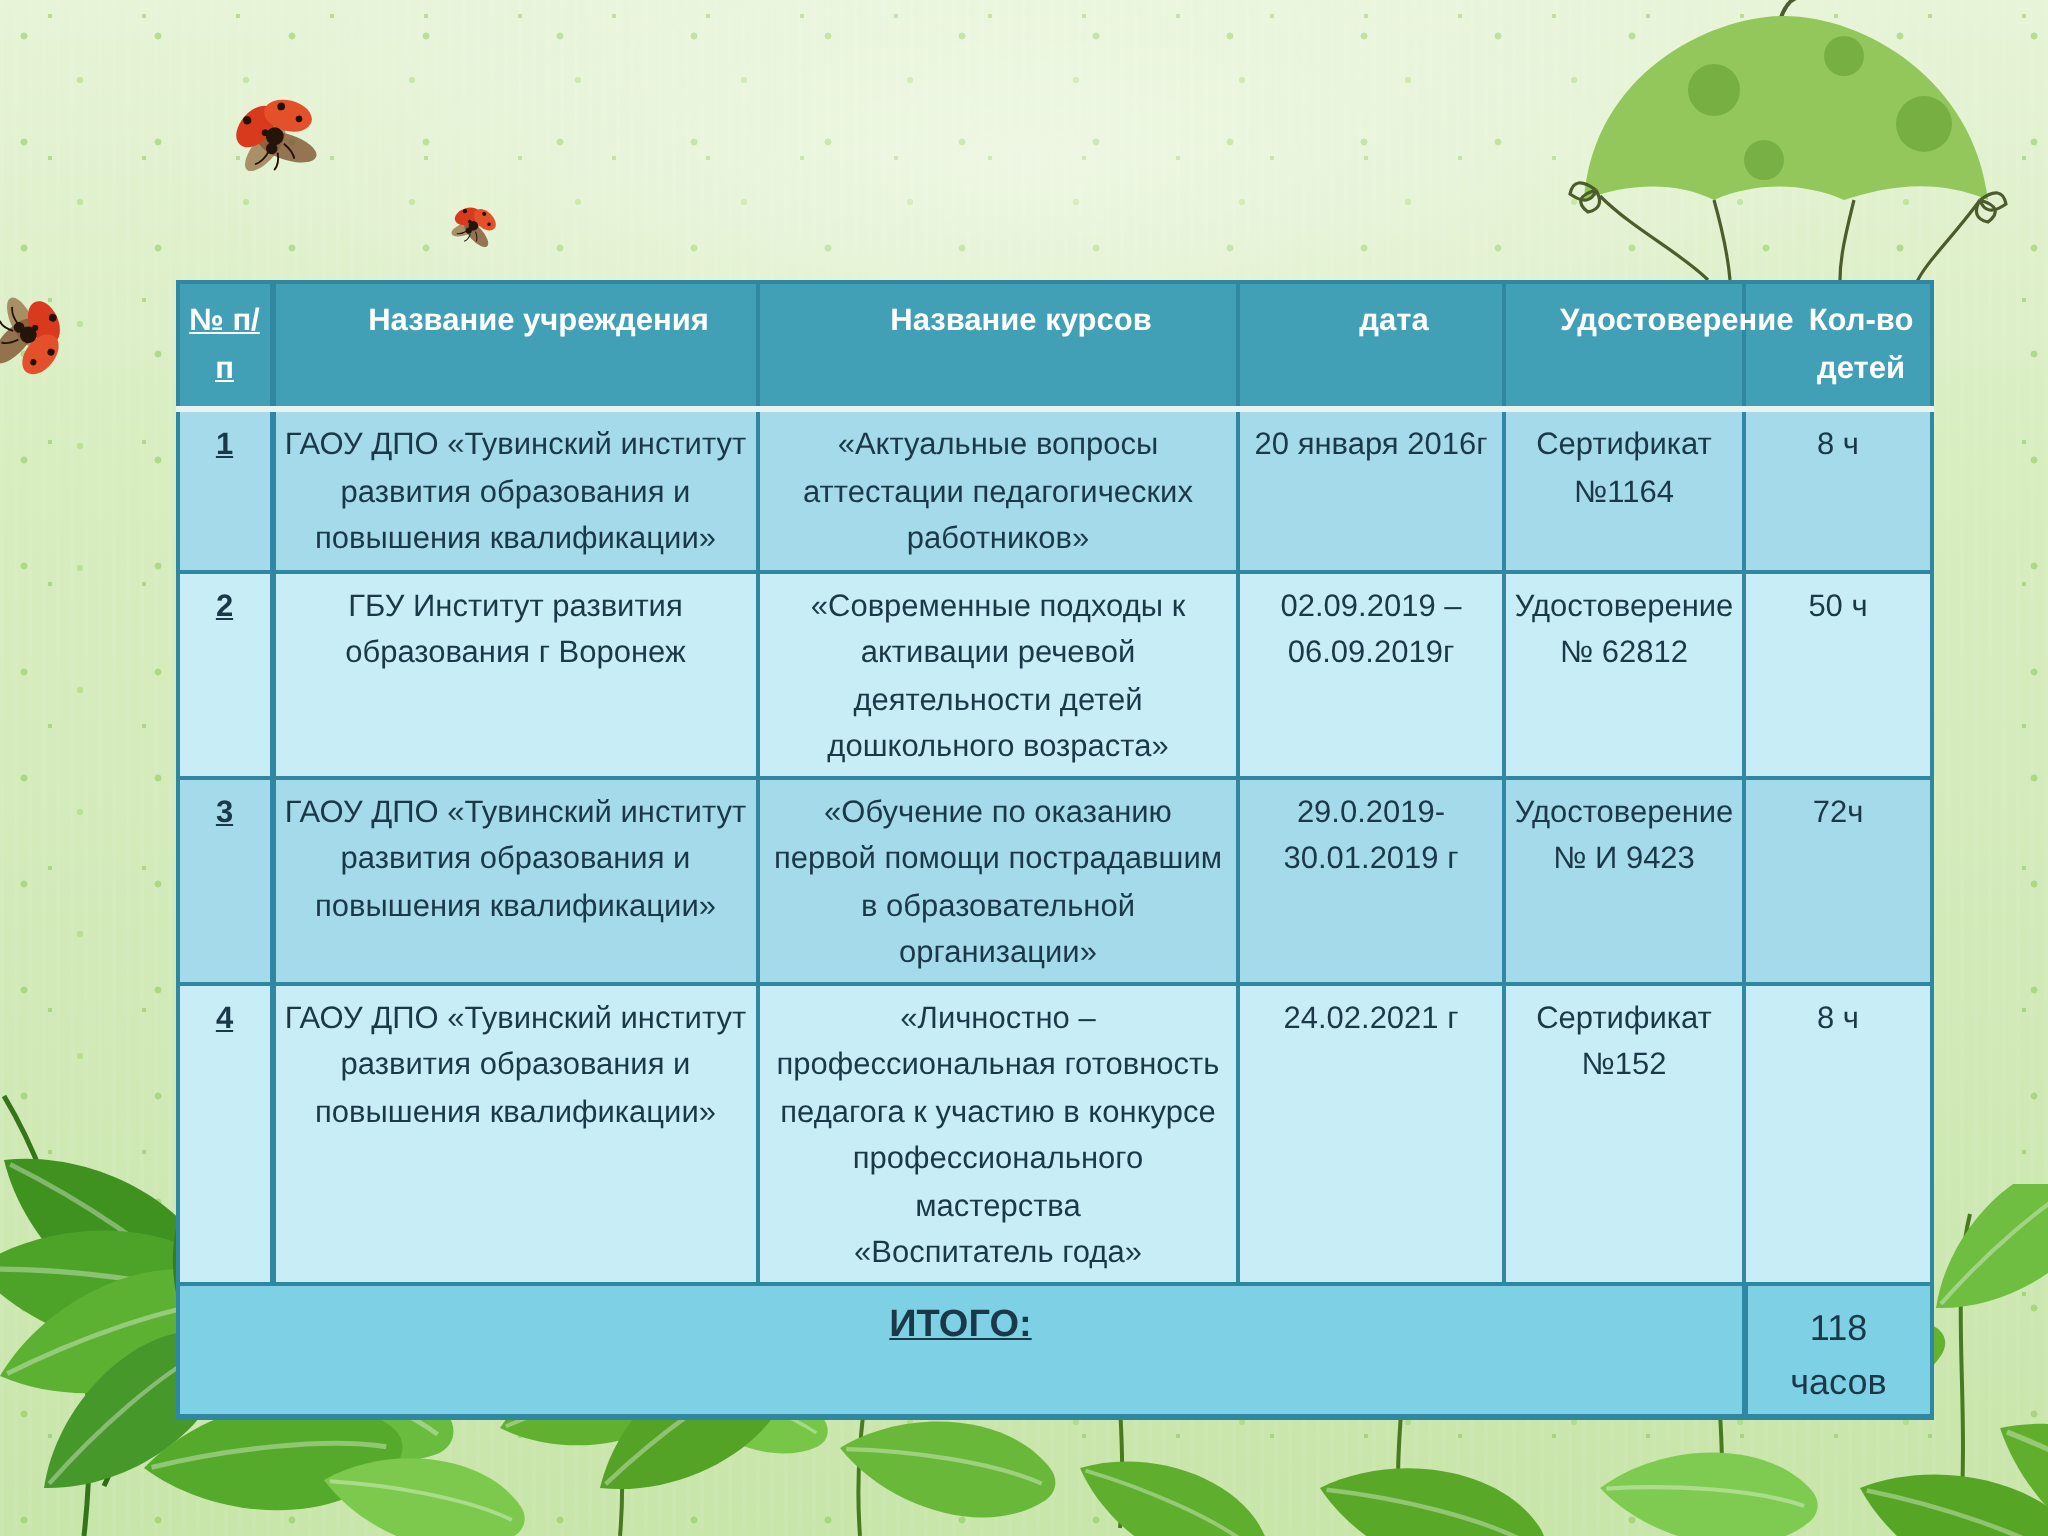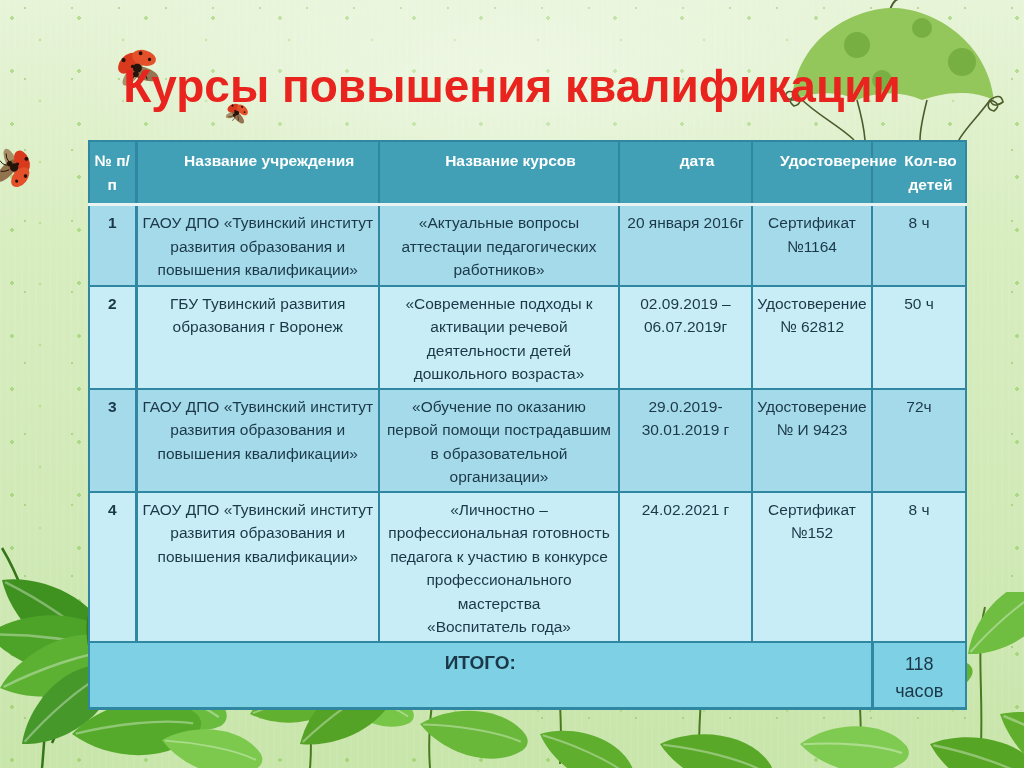--- a/index.html
+++ b/index.html
@@ -33,21 +33,21 @@
   }
   col.c-num{width:47px}col.c-inst{width:243px}col.c-course{width:240px}
   col.c-date{width:133px}col.c-cert{width:120px}col.c-hours{width:94px}
   .courses th,.courses td{
     border:2px solid #2f87a2;
     vertical-align:top;text-align:center;
     white-space:pre-line;
     padding:5px 4px 2px 4px;
     line-height:23.5px;
   }
-  .courses td:first-child,.courses th:first-child{border-right-width:3px;padding-left:2px;padding-right:2px;}
+  .courses td:first-child,.courses th:first-child{border-right-width:3px;padding-left:2px;padding-right:2px;text-decoration:underline;}
   .courses thead th{
     background:#42a0b6;color:#ffffff;font-weight:bold;
     border-bottom:3px solid #e8f3f2;
     height:52px;line-height:24px;padding-top:7px;padding-left:27px;
   }
   tr.row-odd td{background:#a4dae9;}
   tr.row-even td{background:#c9edf7;}
   tr.r1{height:81px}tr.r2{height:99px}tr.r3{height:96px}tr.r4{height:120px}
   .courses td.num{font-weight:bold;}
   tr.total-row{height:60px;}
@@ -152,21 +152,20 @@
     <use href="#leafG" fill="#7fcb51" transform="translate(800,152) rotate(5) scale(1.6)"></use>
     <use href="#leafG" fill="#63b232" transform="translate(880,102) rotate(-15) scale(1.4)"></use>
     <use href="#leafG" fill="#56a525" transform="translate(930,152) rotate(20) scale(1.8)"></use>
     <use href="#leafG" fill="#6fbd41" transform="translate(968,62) rotate(-40) scale(1.6)"></use>
     <use href="#leafG" fill="#61ae2d" transform="translate(1000,122) rotate(30) scale(2.0)"></use>
     <circle cx="318" cy="44" r="4" fill="#4a8c1e"></circle>
     <circle cx="566" cy="26" r="4" fill="#4a8c1e"></circle>
     <circle cx="863" cy="20" r="4" fill="#4a8c1e"></circle>
   </svg>
 
-  <h1 class="title">Курсы повышения квалификации</h1>
 
   <table class="courses">
     <colgroup>
       <col class="c-num">
         <col class="c-inst">
         <col class="c-course">
       <col class="c-date">
         <col class="c-cert">
         <col class="c-hours">
     </colgroup>
@@ -189,28 +188,28 @@
         <td>«Актуальные вопросы
 аттестации педагогических
 работников»</td>
         <td>20 января 2016г</td>
         <td>Сертификат
 №1164</td>
         <td>8 ч</td>
       </tr>
       <tr class="row-even r2">
         <td class="num">2</td>
-        <td>ГБУ Тувинский развития
+        <td>ГБУ Институт развития
 образования г Воронеж</td>
         <td>«Современные подходы к
 активации речевой
 деятельности детей
 дошкольного возраста»</td>
         <td>02.09.2019 –
-06.07.2019г</td>
+06.09.2019г</td>
         <td>Удостоверение
 № 62812</td>
         <td>50 ч</td>
       </tr>
       <tr class="row-odd r3">
         <td class="num">3</td>
         <td>ГАОУ ДПО «Тувинский институт
 развития образования и
 повышения квалификации»</td>
         <td>«Обучение по оказанию

